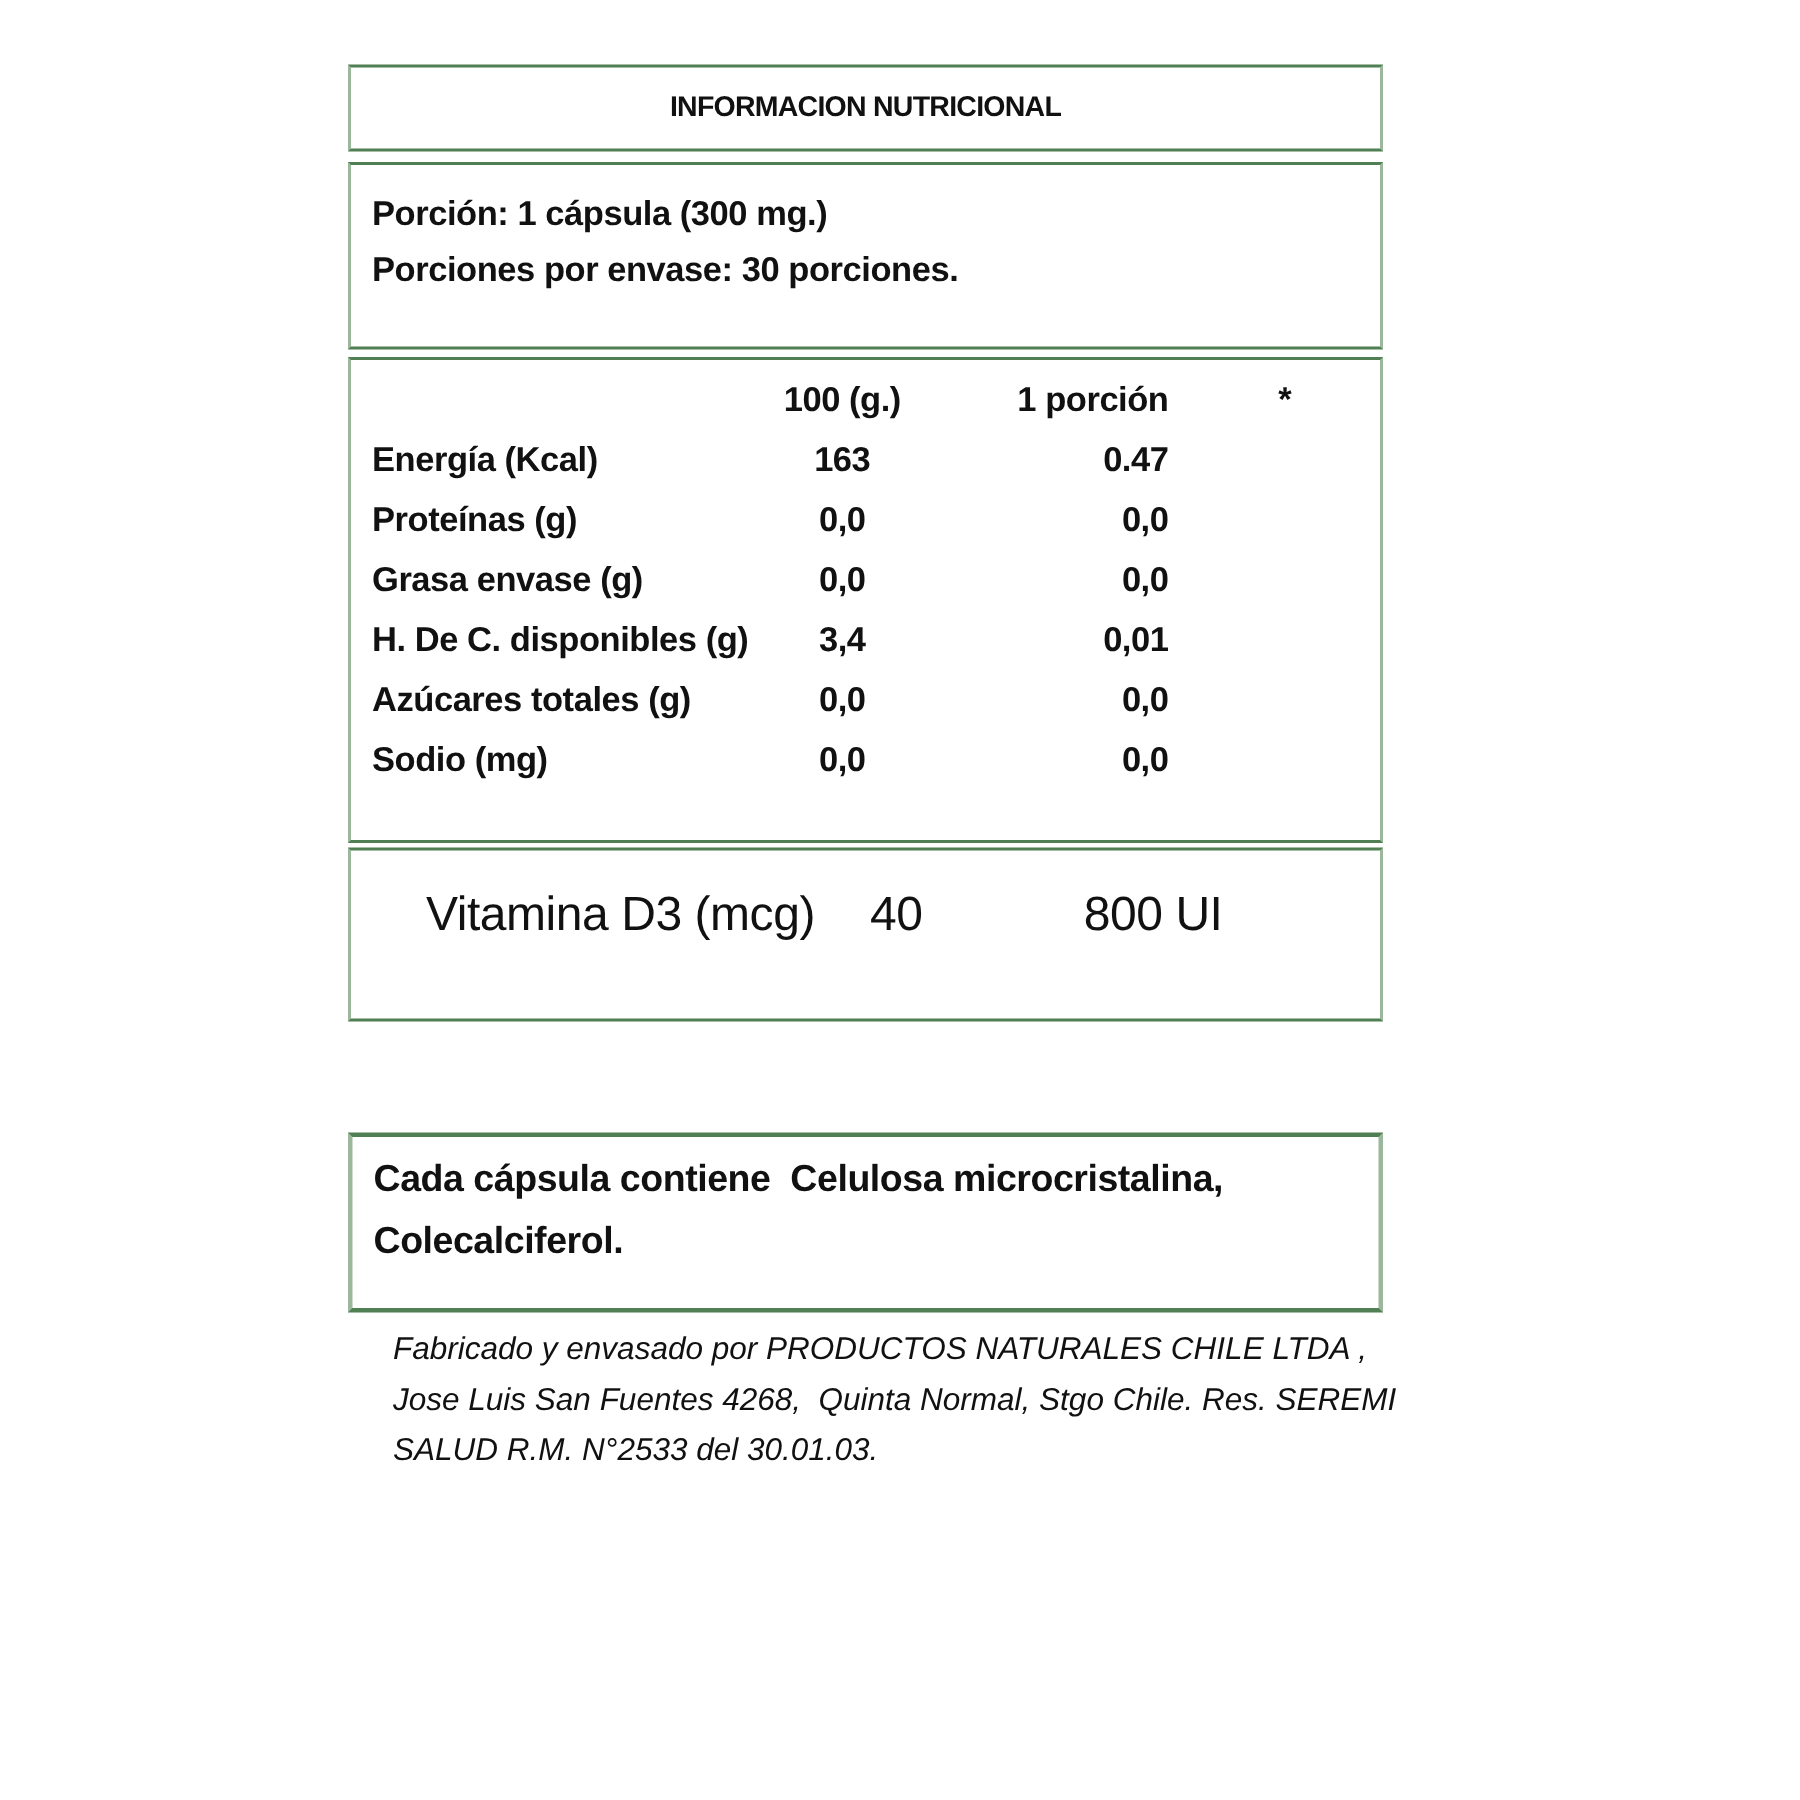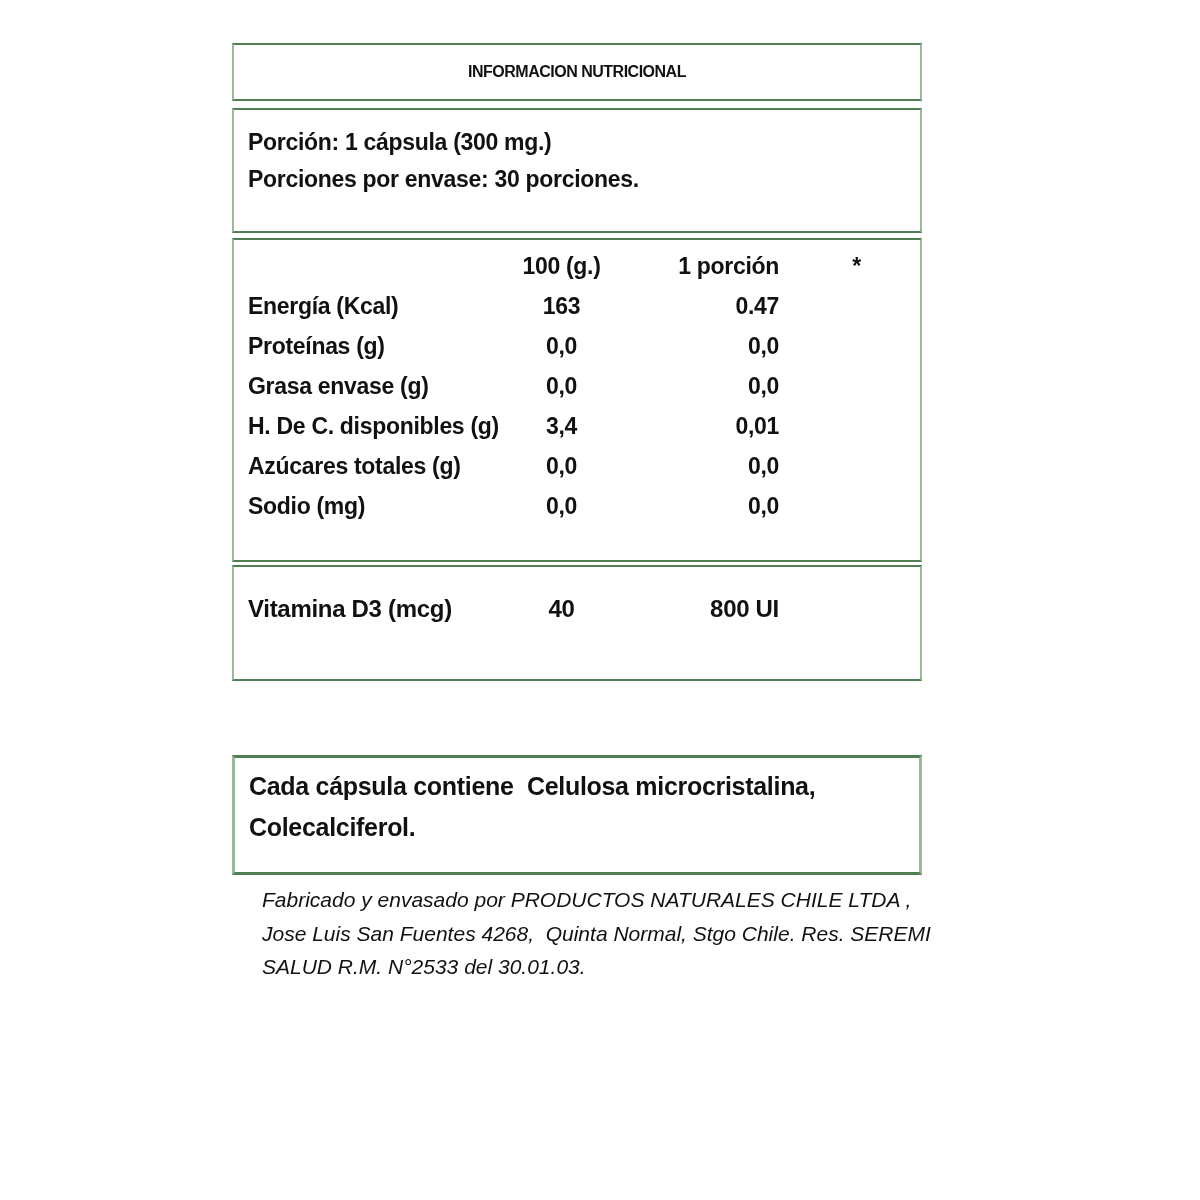--- a/index.html
+++ b/index.html
@@ -33,21 +33,21 @@
   }
   .box-title {
     top: 43px;
     height: 58px;
     display: flex;
     align-items: center;
     justify-content: center;
   }
   .title-text {
     font-weight: bold;
-    font-size: 16px;
+    font-size: 19px;
     letter-spacing: -0.5px;
   }
   .box-serving {
     top: 108px;
     height: 125px;
     padding: 14px 0 0 14px;
   }
   .serving-line {
     font-weight: bold;
     font-size: 23px;
@@ -71,22 +71,23 @@
   .trow .cname { padding-left: 14px; text-align: left; white-space: pre; }
   .trow .c1 { text-align: center; }
   .trow .c2 { text-align: right; }
   .trow .c3 { text-align: center; padding-left: 14px; }
   .box-vitamin {
     top: 565px;
     height: 116px;
     padding-top: 22px;
   }
   .box-vitamin .trow {
-    font-weight: bold;
-    font-size: 24px;
+    font-weight: normal;
+    font-size: 32px;
+    padding-left: 36px;
   }
   .box-ing-header {
     top: 720px;
     height: 65px;
     display: flex;
     align-items: flex-end;
     justify-content: center;
     margin-top: 44px;
   }
   .ing-header-text {

